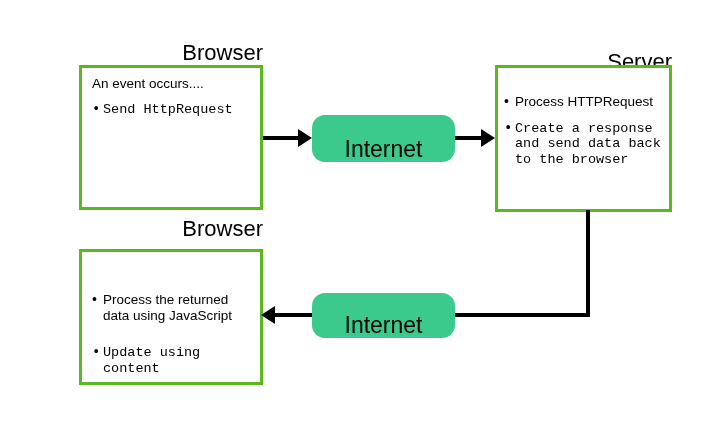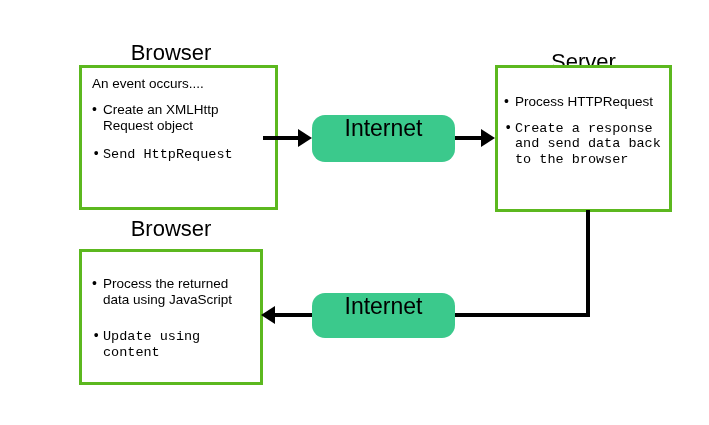--- a/index.html
+++ b/index.html
@@ -8,21 +8,21 @@
     font-family:"Liberation Sans", sans-serif;
     color:#000000;
   }
   .stage{position:absolute;left:0;top:0;width:709px;height:425px;}
 
   
   .node-title{
     position:absolute;
     font-size:22px;
     line-height:26px;
-    text-align:center;
+    text-align:right;
     color:#000;
     white-space:nowrap;
   }
 
   
   .panel{
     position:absolute;
     background:#ffffff;
     border:3px solid #5cb81f;
     box-sizing:border-box;
@@ -57,21 +57,21 @@
     font-size:14px;
     line-height:16px;
   }
 
   
   .pill{
     position:absolute;
     background:#3bc98c;
     border-radius:13px;
     display:flex;
-    align-items:flex-start;
+    align-items:flex-end;
     justify-content:center;
     box-sizing:border-box;
   }
   .pill span{
     font-size:23px;
     line-height:26px;
     color:#000;
   }
 
   
@@ -92,45 +92,44 @@
     border-right:14px solid #000;
   }
 </style>
 </head>
 <body>
 
 <div class="stage">
 
   <div class="node-title" style="left:79px;top:40px;width:184px;">Browser</div>
 
-  <div class="panel" style="left:79px;top:65px;width:199px;height:145px;">
+  <div class="panel" style="left:79px;top:65px;width:184px;height:145px;">
     <div class="panel-body">
       <p class="lead-text">An event occurs....</p>
       <ul class="bullets">
-        <li>Create an XMLHttp Request object</li>
         <li>Send HttpRequest</li>
       </ul>
     </div>
   </div>
 
   <div class="node-title" style="left:495px;top:49px;width:177px;">Server</div>
 
   <div class="panel" style="left:495px;top:65px;width:177px;height:147px;">
     <div class="panel-body" style="top:26px;left:6px;right:4px;">
       <ul class="bullets">
         <li style="margin-bottom:11px;">Process HTTPRequest</li>
         <li>Create a response and send data back to the browser</li>
       </ul>
     </div>
   </div>
 
   <div class="node-title" style="left:79px;top:216px;width:184px;">Browser</div>
 
   <div class="panel" style="left:79px;top:249px;width:184px;height:136px;">
-    <div class="panel-body" style="top:24px;">
+    <div class="panel-body" style="top:40px;">
       <ul class="bullets">
         <li style="margin-bottom:22px;">Process the returned data using JavaScript</li>
         <li>Update using content</li>
       </ul>
     </div>
   </div>
 
   <div class="pill" style="left:312px;top:115px;width:143px;height:47px;">
     <span>Internet</span>
   </div>

